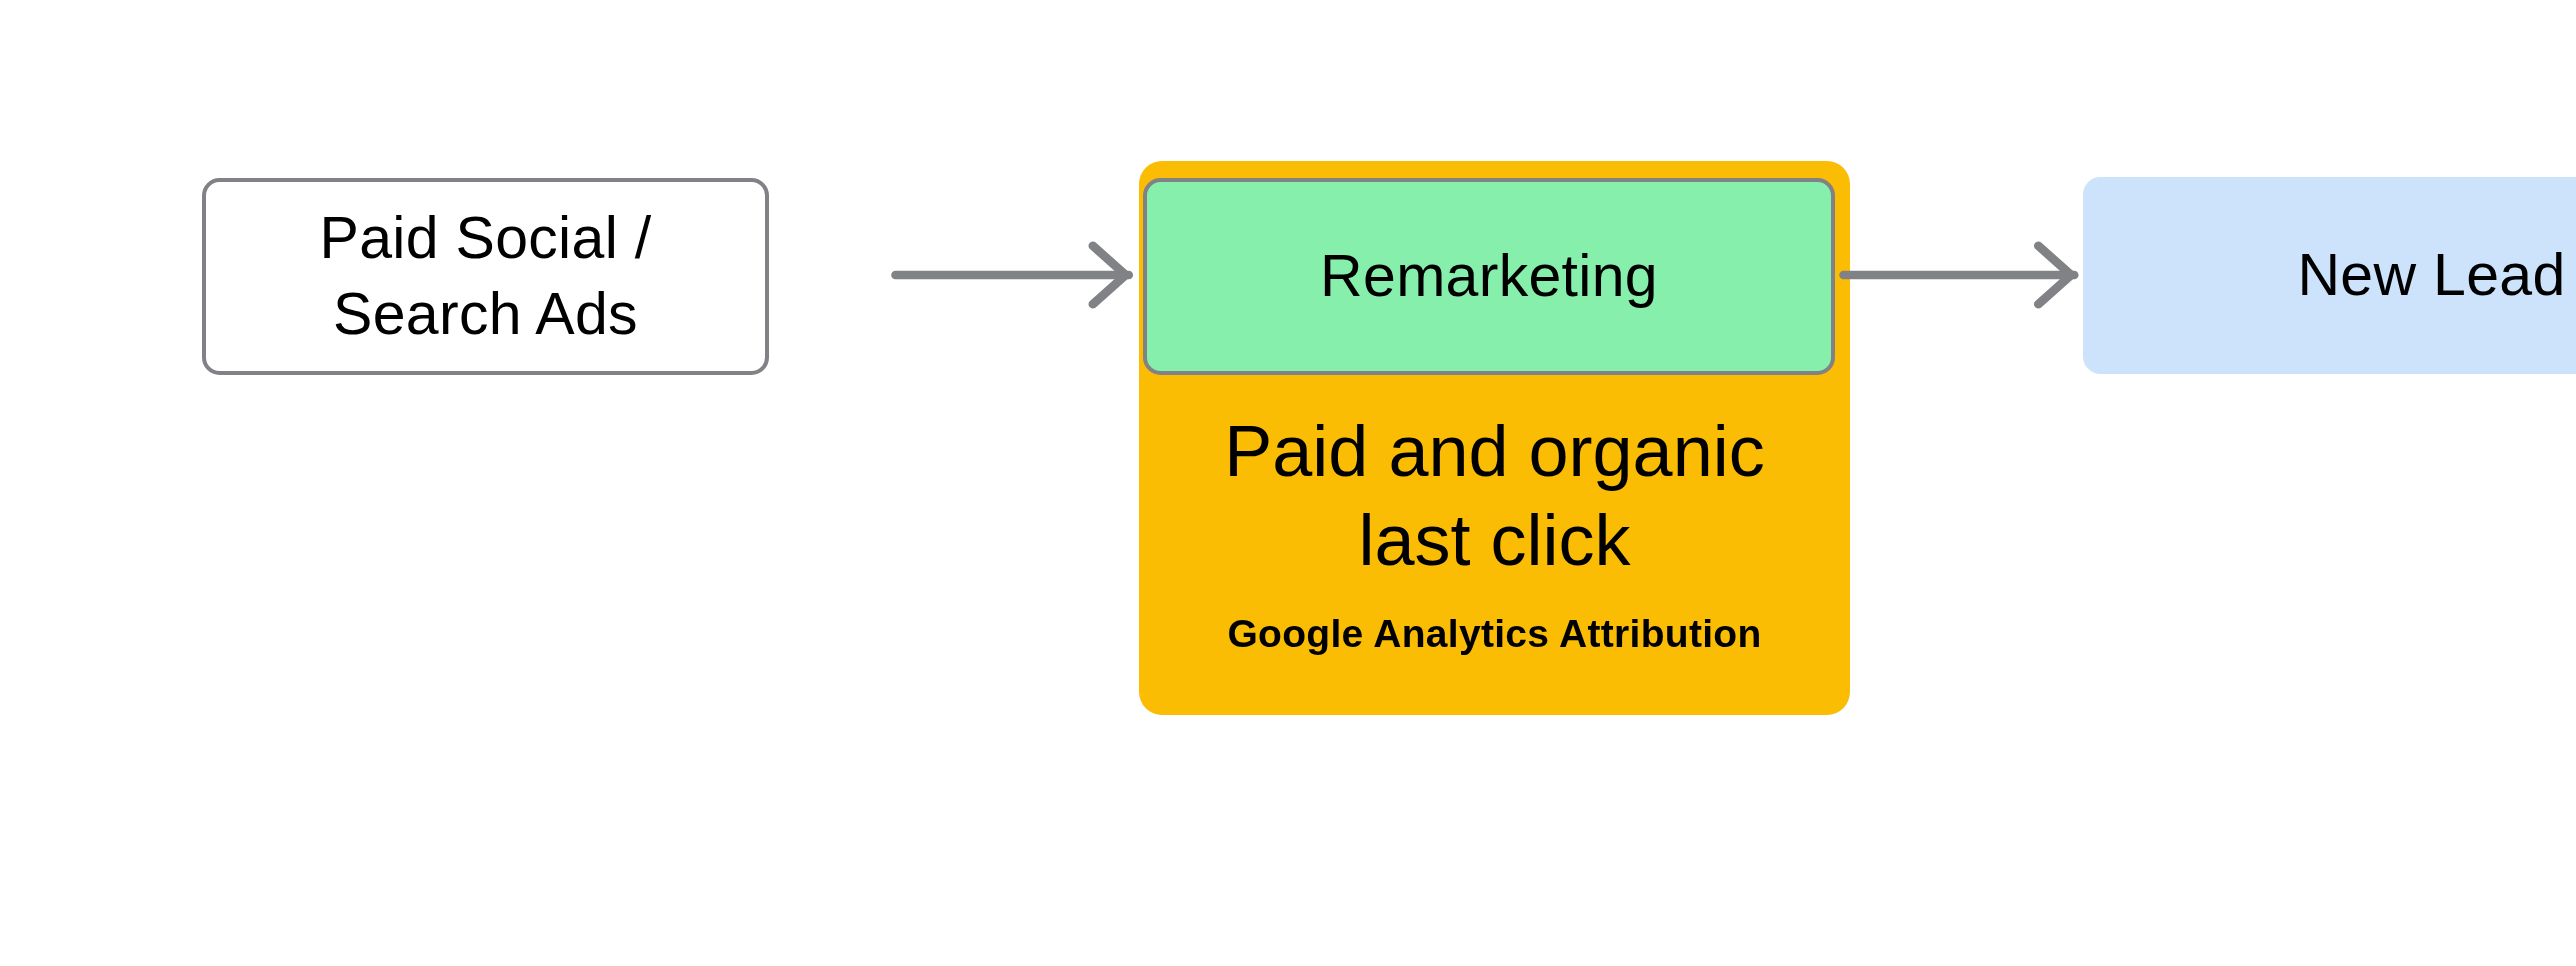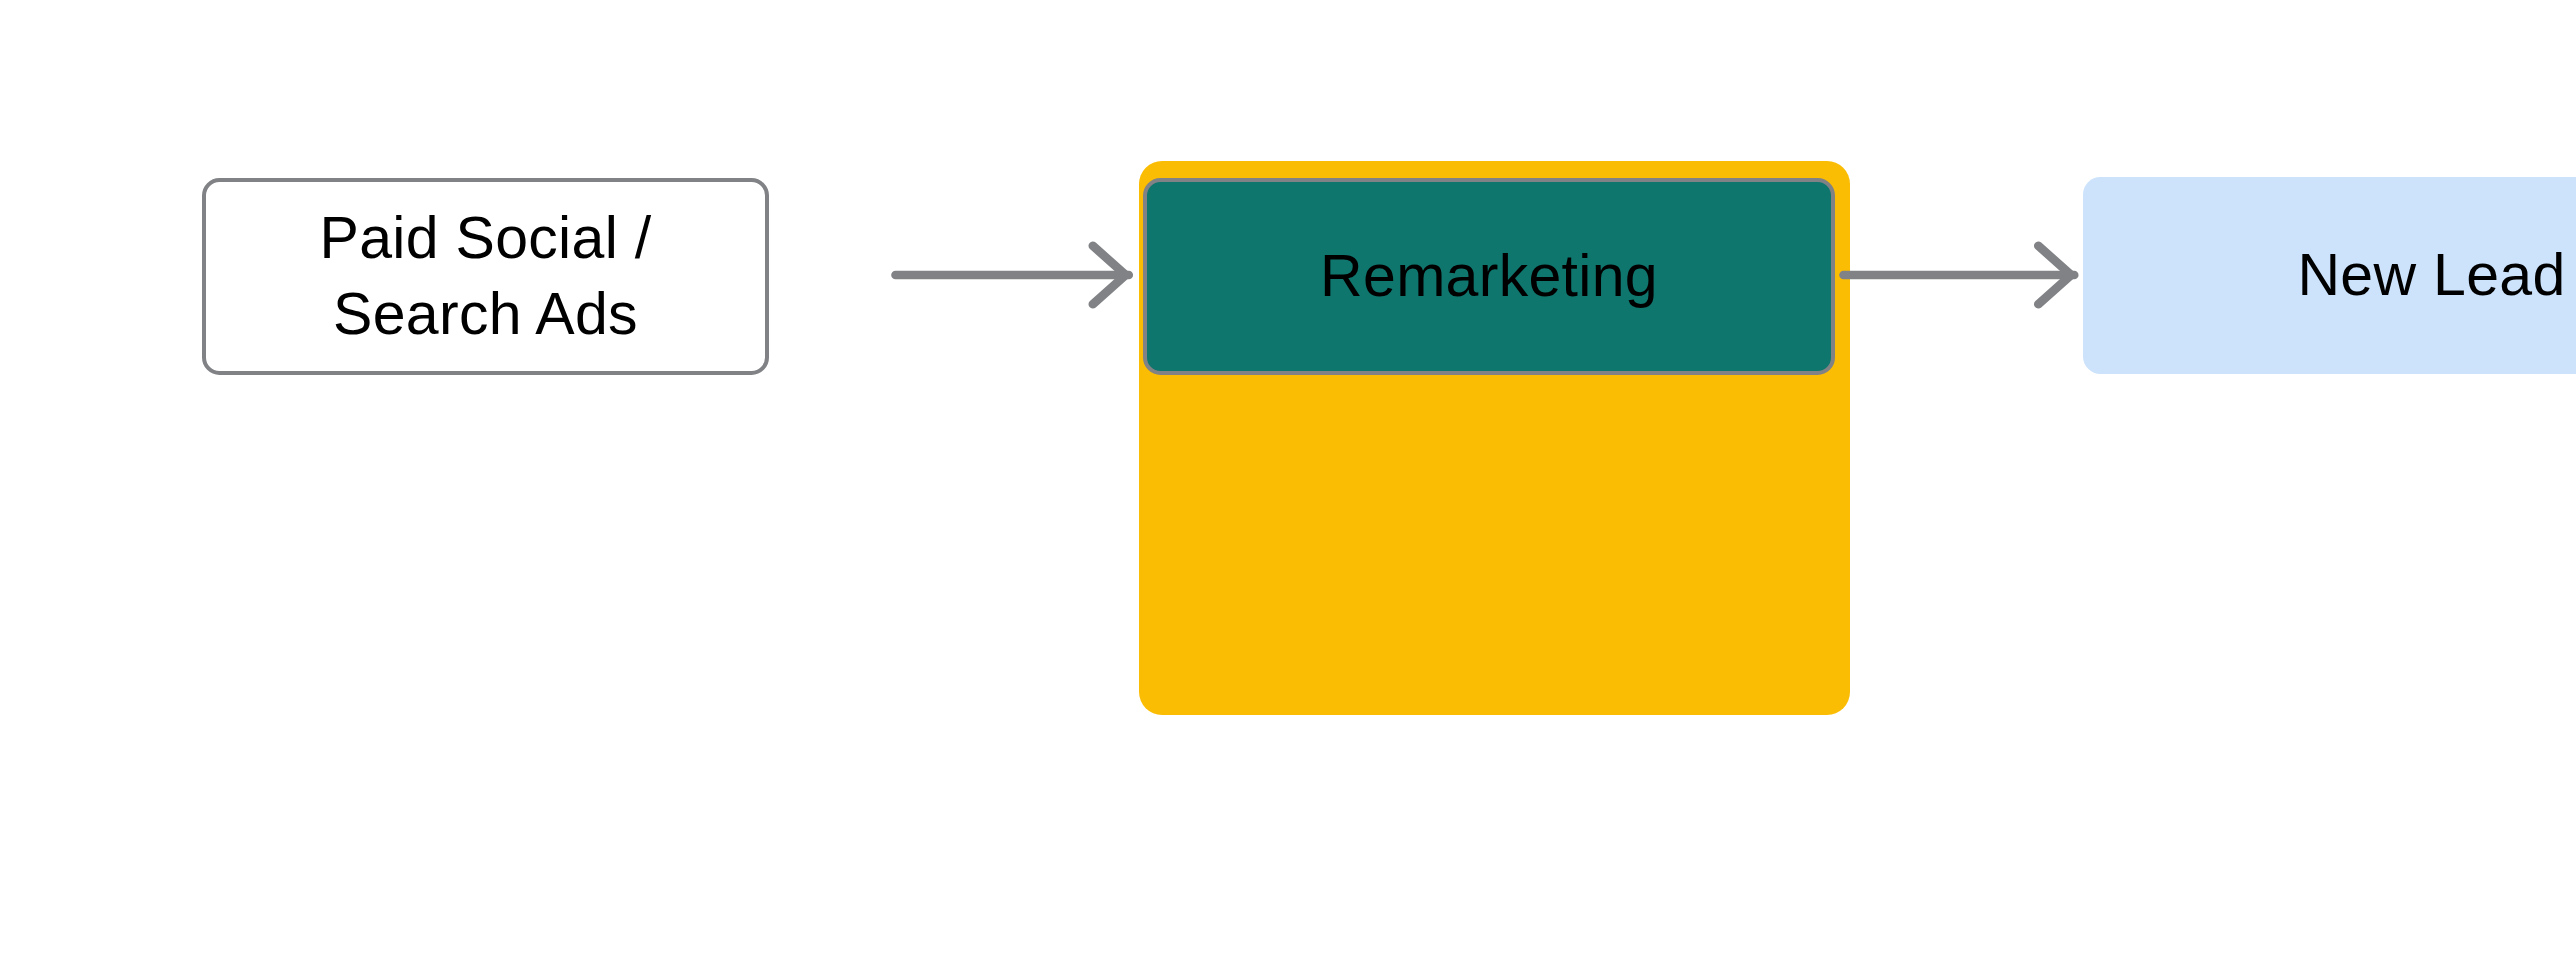--- a/index.html
+++ b/index.html
@@ -62,21 +62,21 @@
     border-radius: 23px;
     box-sizing: border-box;
   }
 
   
   #node-remarketing {
     left: 1143px;
     top: 178px;
     width: 692px;
     height: 197px;
-    background: #0f766e;
+    background: #86efac;
     border: 4.1px solid #808285;
     border-radius: 17.5px;
     z-index: 3;
   }
 
   
   #attribution-caption {
     position: absolute;
     left: 1139px;
     top: 407px;
@@ -146,20 +146,25 @@
       </g>
     </svg>
   </div>
 
   <div id="group-attribution"></div>
 
   <div class="node" id="node-remarketing">
     <div class="node-label">Remarketing</div>
   </div>
 
+  <div id="attribution-caption">
+    <div class="caption-main">Paid and organic
+last click</div>
+    <div class="caption-sub">Google Analytics Attribution</div>
+  </div>
 
   <div class="arrow" id="arrow-remarketing-to-lead">
     <svg width="241" height="82" viewBox="0 0 468 160" xmlns="http://www.w3.org/2000/svg">
       <g fill="none" stroke="#808285" stroke-width="17" stroke-linecap="round" stroke-linejoin="round">
         <line x1="0" y1="80" x2="450" y2="80"></line>
         <polyline points="380,23 444,80 380,137"></polyline>
       </g>
     </svg>
   </div>
 

